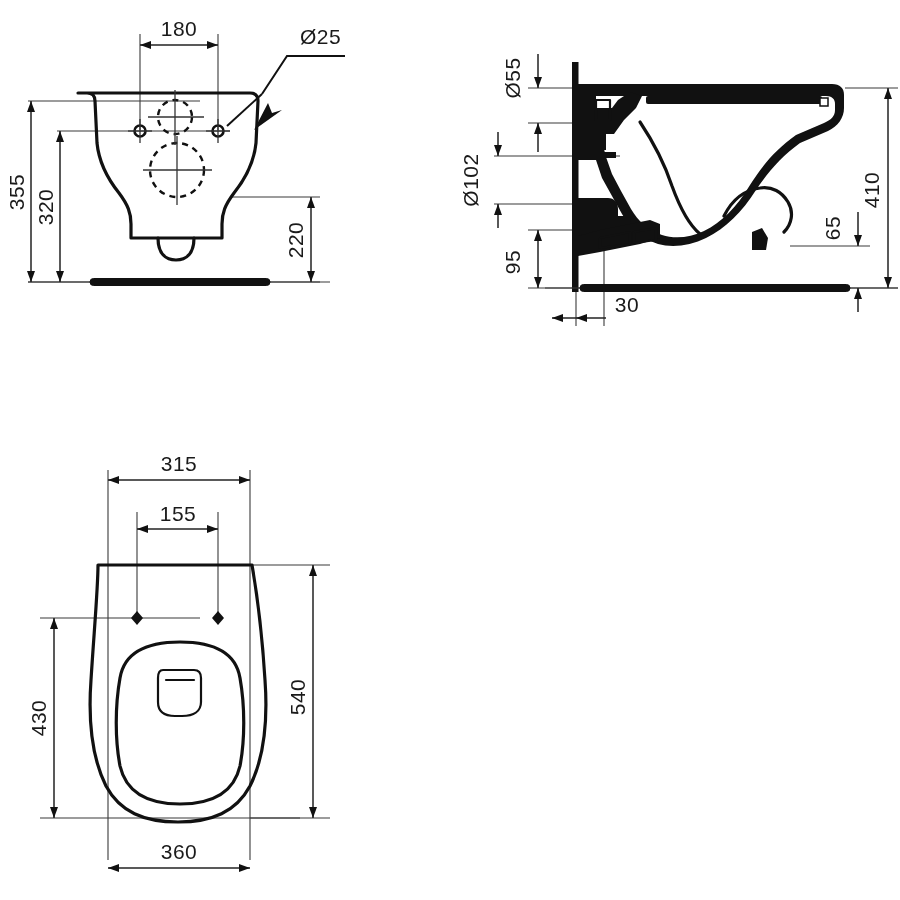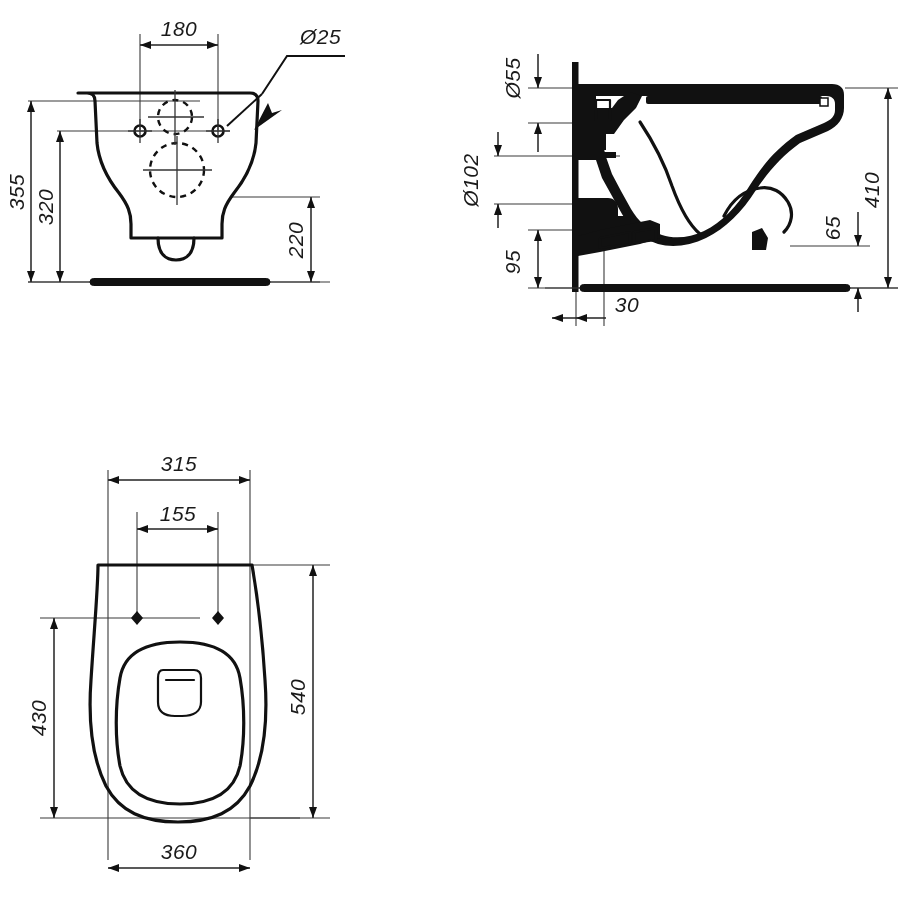--- a/index.html
+++ b/index.html
@@ -12,21 +12,20 @@
     height: 900px;
     font-family: "Liberation Sans", sans-serif;
     overflow: hidden;
     position: relative;
   }
   #drawing-root {
     position: absolute;
     top: 0; left: 0;
     width: 764px;
     height: 900px;
-    font-style: italic;
   }
   svg.tech-drawing {
     display: block;
     width: 900px;
     height: 900px;
     background: #ffffff;
   }
   .dim-text {
     font-family: "Liberation Sans", sans-serif;
     font-size: 21px;

